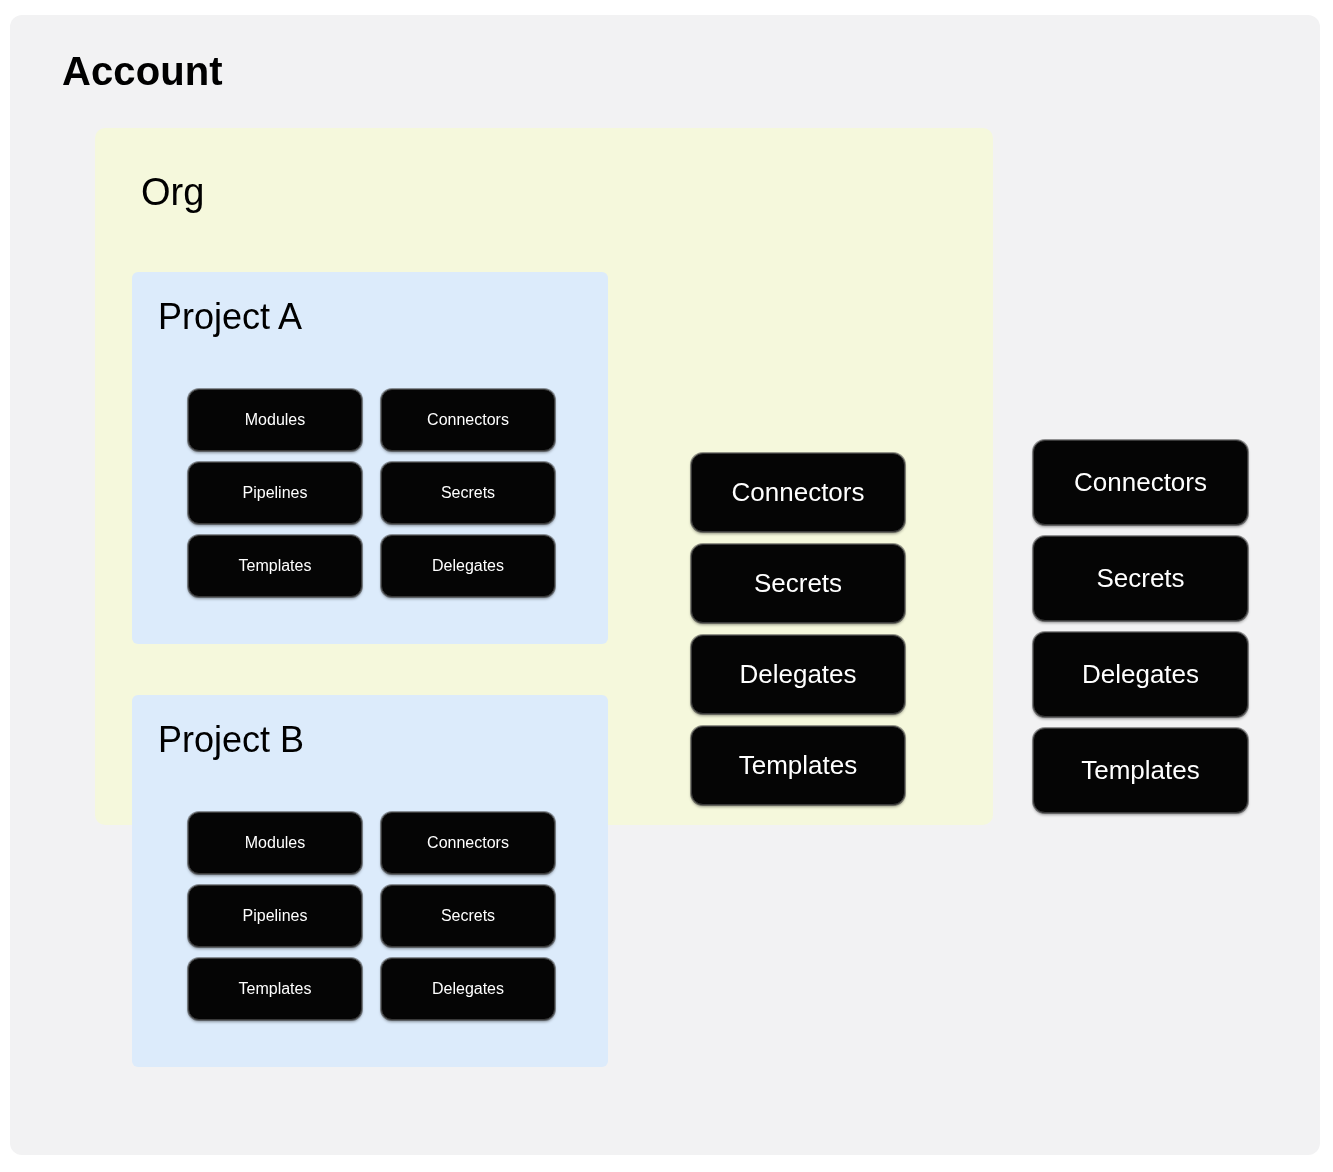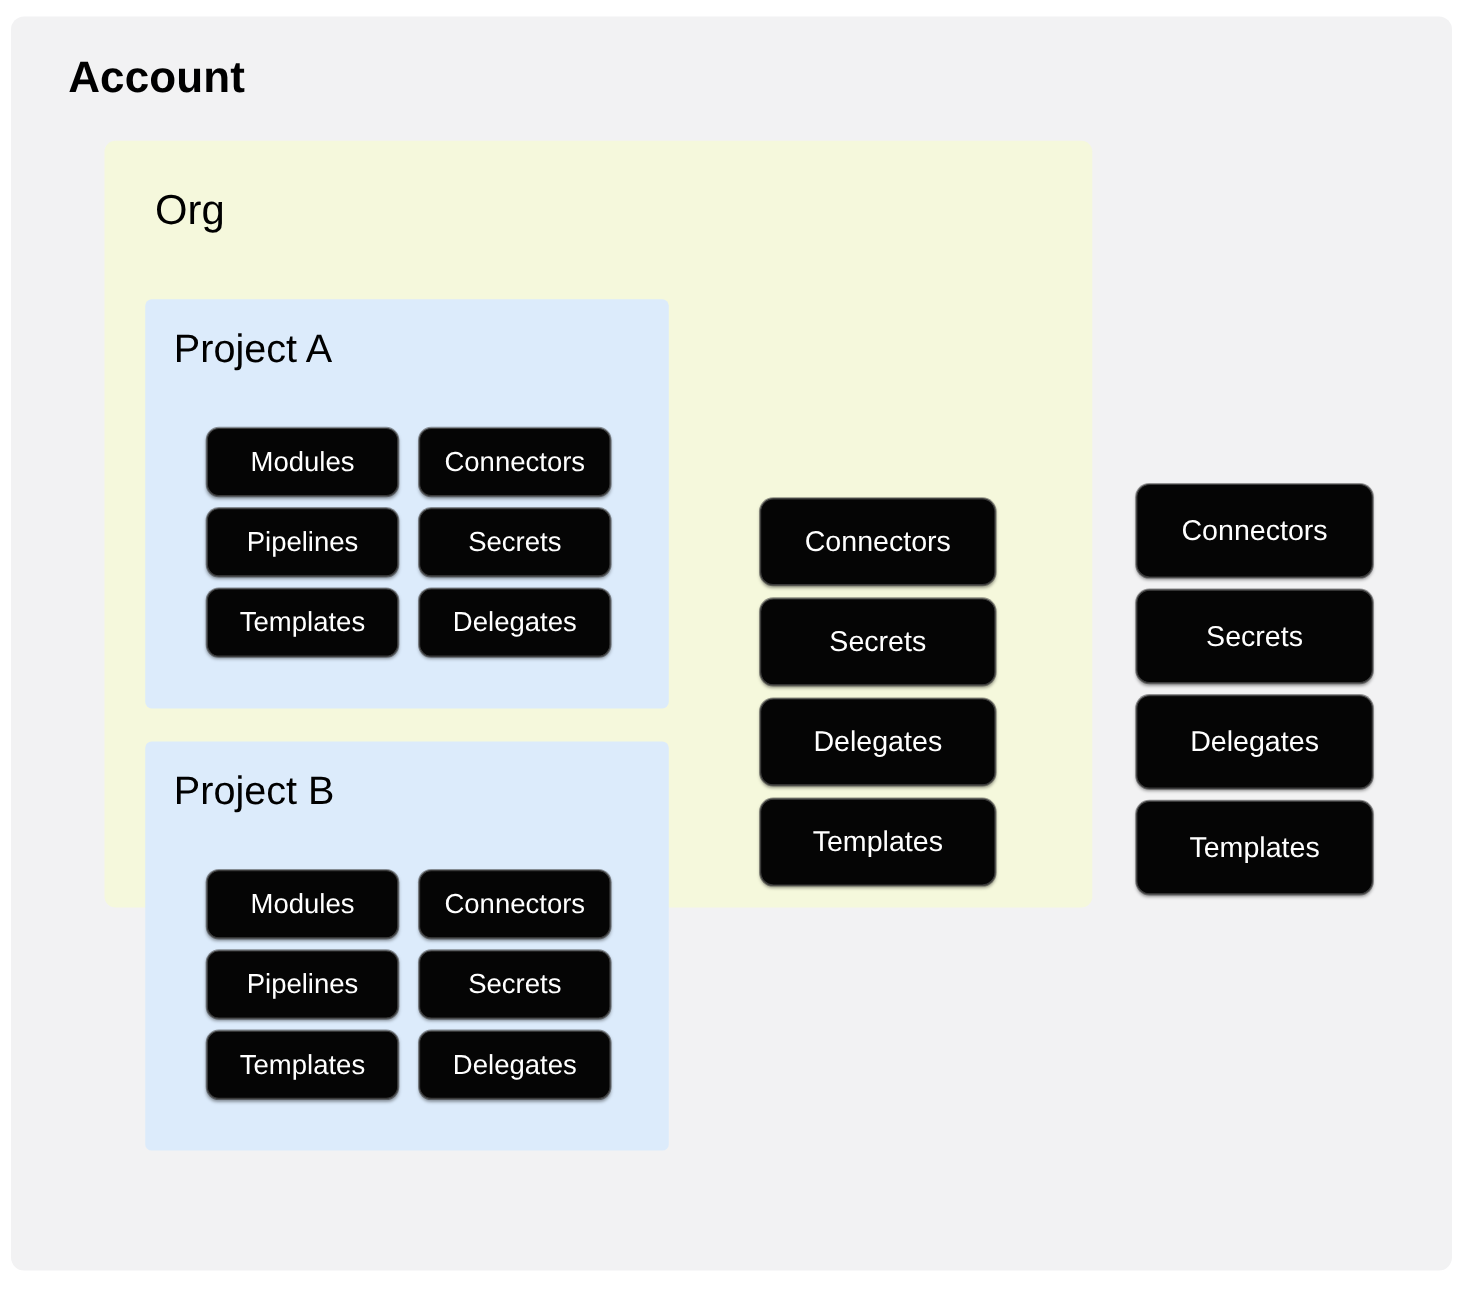--- a/index.html
+++ b/index.html
@@ -73,21 +73,21 @@
   .project-box {
     position: absolute;
     left: 37px;
     width: 476px;
     height: 372px;
     background: #dcebfb;
     border-radius: 6px;
     box-sizing: border-box;
   }
   .project-box.project-a { top: 144px; }
-  .project-box.project-b { top: 546px; }
+  .project-box.project-b { top: 567px; }
 
   .project-title {
     position: absolute;
     left: 26px;
     top: 27px;
     font-size: 36px;
     line-height: 1;
     color: #000000;
     font-weight: 400;
     white-space: nowrap;
@@ -113,21 +113,21 @@
     align-items: center;
     justify-content: center;
     box-sizing: border-box;
     border: 1px solid #3a3a3a;
     box-shadow: 0 2px 3px rgba(0,0,0,0.38), 0 0 0 1px rgba(70,70,70,0.55);
     text-align: center;
     overflow: hidden;
   }
 
   .card.card-project {
-    font-size: 25px;
+    font-size: 16px;
     border-radius: 11px;
   }
 
   
   .org-column {
     position: absolute;
     left: 596px;
     top: 325px;
     display: flex;
     flex-direction: column;

